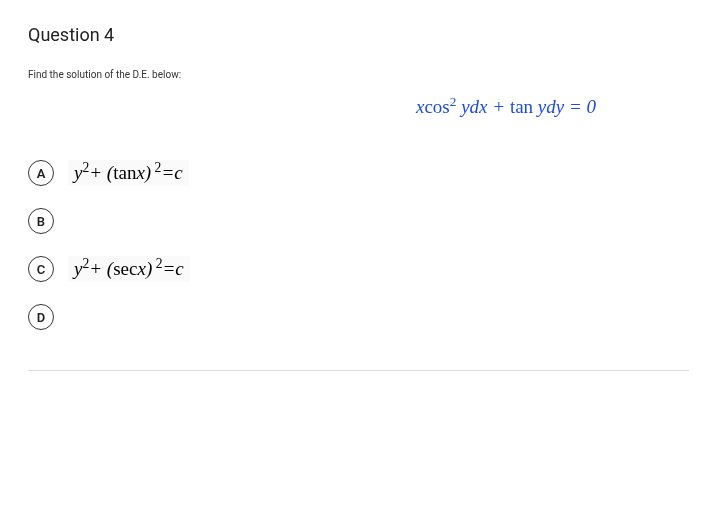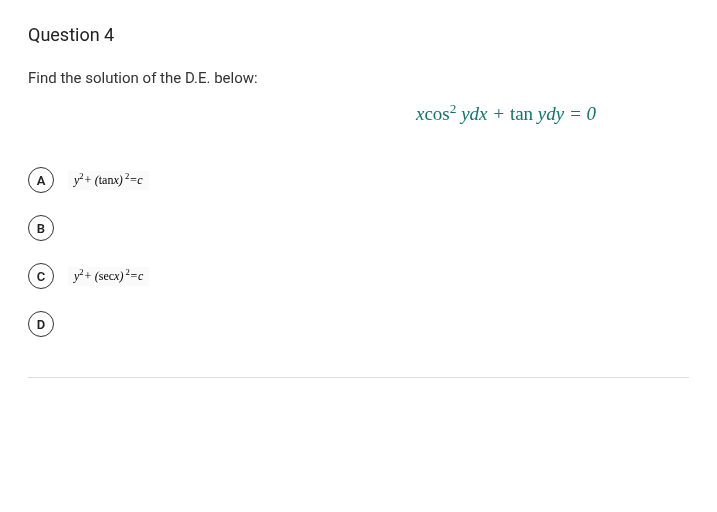--- a/index.html
+++ b/index.html
@@ -11,36 +11,36 @@
     padding: 24px 28px;
     color: #222;
   }
   .q-title {
     font-size: 18px;
     font-weight: 400;
     margin-bottom: 24px;
     color: #222;
   }
   .prompt {
-    font-size: 15px;
+    font-size: 10px;
     font-weight: 400;
     color: #333;
     margin-bottom: 12px;
   }
   .equation-row {
     margin-bottom: 38px;
     padding-right: 30px;
   }
   .equation-box {
     display: inline-block;
     margin-left: 380px;
     font-family: "Times New Roman", Times, serif;
     font-size: 19px;
     font-style: italic;
-    color: #0f766e;
+    color: #1d4ed8;
     padding: 4px 8px;
   }
   .equation-box .rm { font-style: normal; }
   .equation-box sup { font-size: 0.7em; vertical-align: super; line-height: 0; font-style: normal;}
   .options {
     display: flex;
     flex-direction: column;
     gap: 22px;
     margin-bottom: 40px;
   }
@@ -57,21 +57,21 @@
     display: flex;
     align-items: center;
     justify-content: center;
     font-size: 13px;
     font-weight: 600;
     color: #222;
     flex-shrink: 0;
   }
   .opt-math {
     font-family: "Times New Roman", Times, serif;
-    font-size: 12px;
+    font-size: 19px;
     font-style: italic;
     color: #000;
     padding: 2px 6px;
     background: #fafafa;
   }
   .opt-math .rm { font-style: normal; }
   .opt-math sup { font-size: 0.72em; vertical-align: super; line-height: 0; font-style: normal;}
   hr.divider {
     border: none;
     border-top: 1px solid #ddd;

